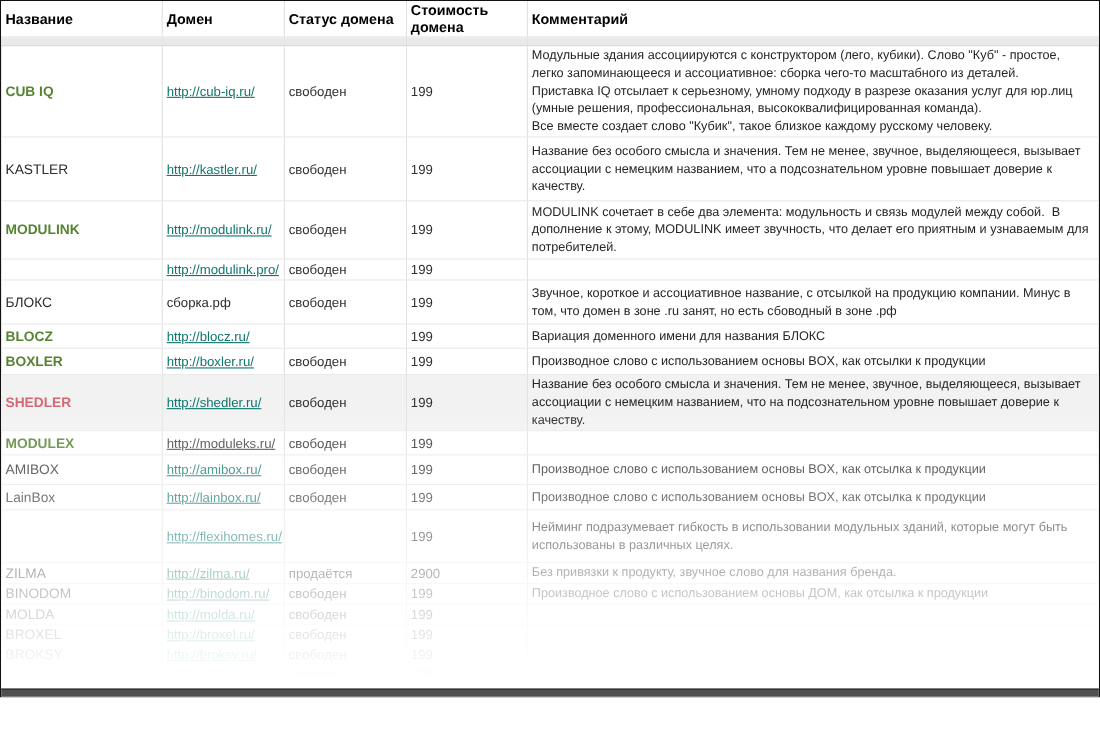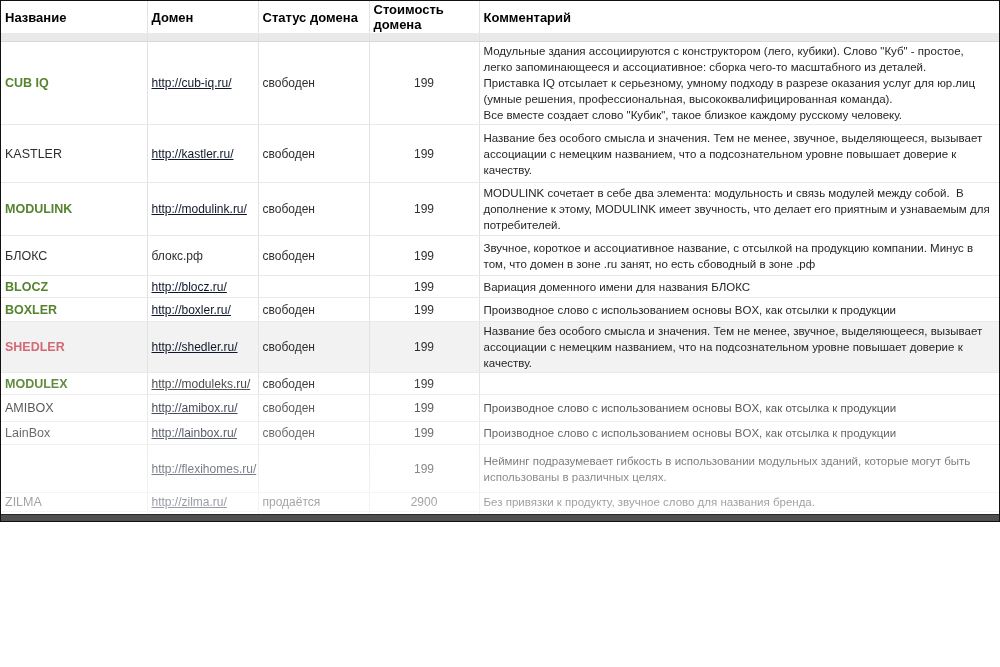--- a/index.html
+++ b/index.html
@@ -1,18 +1,18 @@
 <!DOCTYPE html>
 <html><head>
 <meta charset="utf-8">
 <style>
   html,body{margin:0;padding:0;background:#fff;}
   .frame{
     position:relative;
-    width:1000px;height:522px;
+    width:1000px;height:634px;
     box-sizing:border-box;
     border:1px solid #111;
     background:#fff;
     overflow:hidden;
     font-family:"Liberation Sans", sans-serif;
   }
   table.sheet{
     border-collapse:collapse;
     table-layout:fixed;
     width:998px;
@@ -37,30 +37,30 @@
     padding-left:8px;
   }
   tr.partial-row td{
     background:#e9e9e9;
     border-bottom:1px solid #d8d8d8;
     padding:0;
   }
   td.c-name{padding-left:8px;font-size:12.5px;white-space:nowrap;}
   td.c-domain{font-size:12px;white-space:nowrap;padding-left:5px;}
   td.c-status{font-size:12px;color:#303030;padding-left:5px;white-space:nowrap;}
-  td.c-cost{font-size:12px;color:#303030;text-align:center;padding-right:4px;white-space:nowrap;}
+  td.c-cost{font-size:12px;color:#303030;text-align:left;padding-right:4px;white-space:nowrap;}
   td.c-comment{
     font-size:11.5px;line-height:16px;color:#262626;
     padding-left:6px;padding-right:6px;
     white-space:pre-wrap;
   }
   .name-green{color:#55832f;font-weight:bold;}
   .name-pink{color:#d26a75;font-weight:bold;}
   .name-plain{color:#2e2e2e;}
-  a.domain-link{color:#0f172a;text-decoration:underline;cursor:pointer;}
+  a.domain-link{color:#0f766e;text-decoration:underline;cursor:pointer;}
   a.domain-dark{color:#3c3c3c;text-decoration:underline;cursor:pointer;}
   span.domain-text{color:#2e2e2e;}
   tr.row-shaded td{background:#f2f2f2;}
   .fade-overlay{
     position:absolute;
     left:0;top:370px;
     width:100%;height:300px;
     pointer-events:none;
     background:linear-gradient(to bottom,
       rgba(255,255,255,0) 0px,
@@ -127,23 +127,30 @@
           <td class="c-cost">199</td>
           <td class="c-comment">Название без особого смысла и значения. Тем не менее, звучное, выделяющееся, вызывает ассоциации с немецким названием, что а подсознательном уровне повышает доверие к качеству.</td>
         </tr>
         <tr style="height: 53px;">
           <td class="c-name name-green">MODULINK</td>
           <td class="c-domain"><a class="domain-link">http://modulink.ru/</a></td>
           <td class="c-status">свободен</td>
           <td class="c-cost">199</td>
           <td class="c-comment">MODULINK сочетает в себе два элемента: модульность и связь модулей между собой.  В дополнение к этому, MODULINK имеет звучность, что делает его приятным и узнаваемым для потребителей.</td>
         </tr>
+        <tr style="height: 19px;">
+          <td class="c-name name-plain"></td>
+          <td class="c-domain"><a class="domain-link">http://modulink.pro/</a></td>
+          <td class="c-status">свободен</td>
+          <td class="c-cost">199</td>
+          <td class="c-comment"></td>
+        </tr>
         <tr style="height: 40px; margin-left: 32px;">
           <td class="c-name name-plain">БЛОКС</td>
-          <td class="c-domain"><span class="domain-text">блокс.рф</span></td>
+          <td class="c-domain"><span class="domain-text">сборка.рф</span></td>
           <td class="c-status">свободен</td>
           <td class="c-cost">199</td>
           <td class="c-comment">Звучное, короткое и ассоциативное название, с отсылкой на продукцию компании. Минус в том, что домен в зоне .ru занят, но есть сбоводный в зоне .рф</td>
         </tr>
         <tr style="height: 22px; padding-left: 16px;">
           <td class="c-name name-green">BLOCZ</td>
           <td class="c-domain"><a class="domain-link">http://blocz.ru/</a></td>
           <td class="c-status"></td>
           <td class="c-cost">199</td>
           <td class="c-comment">Вариация доменного имени для названия БЛОКС</td>

